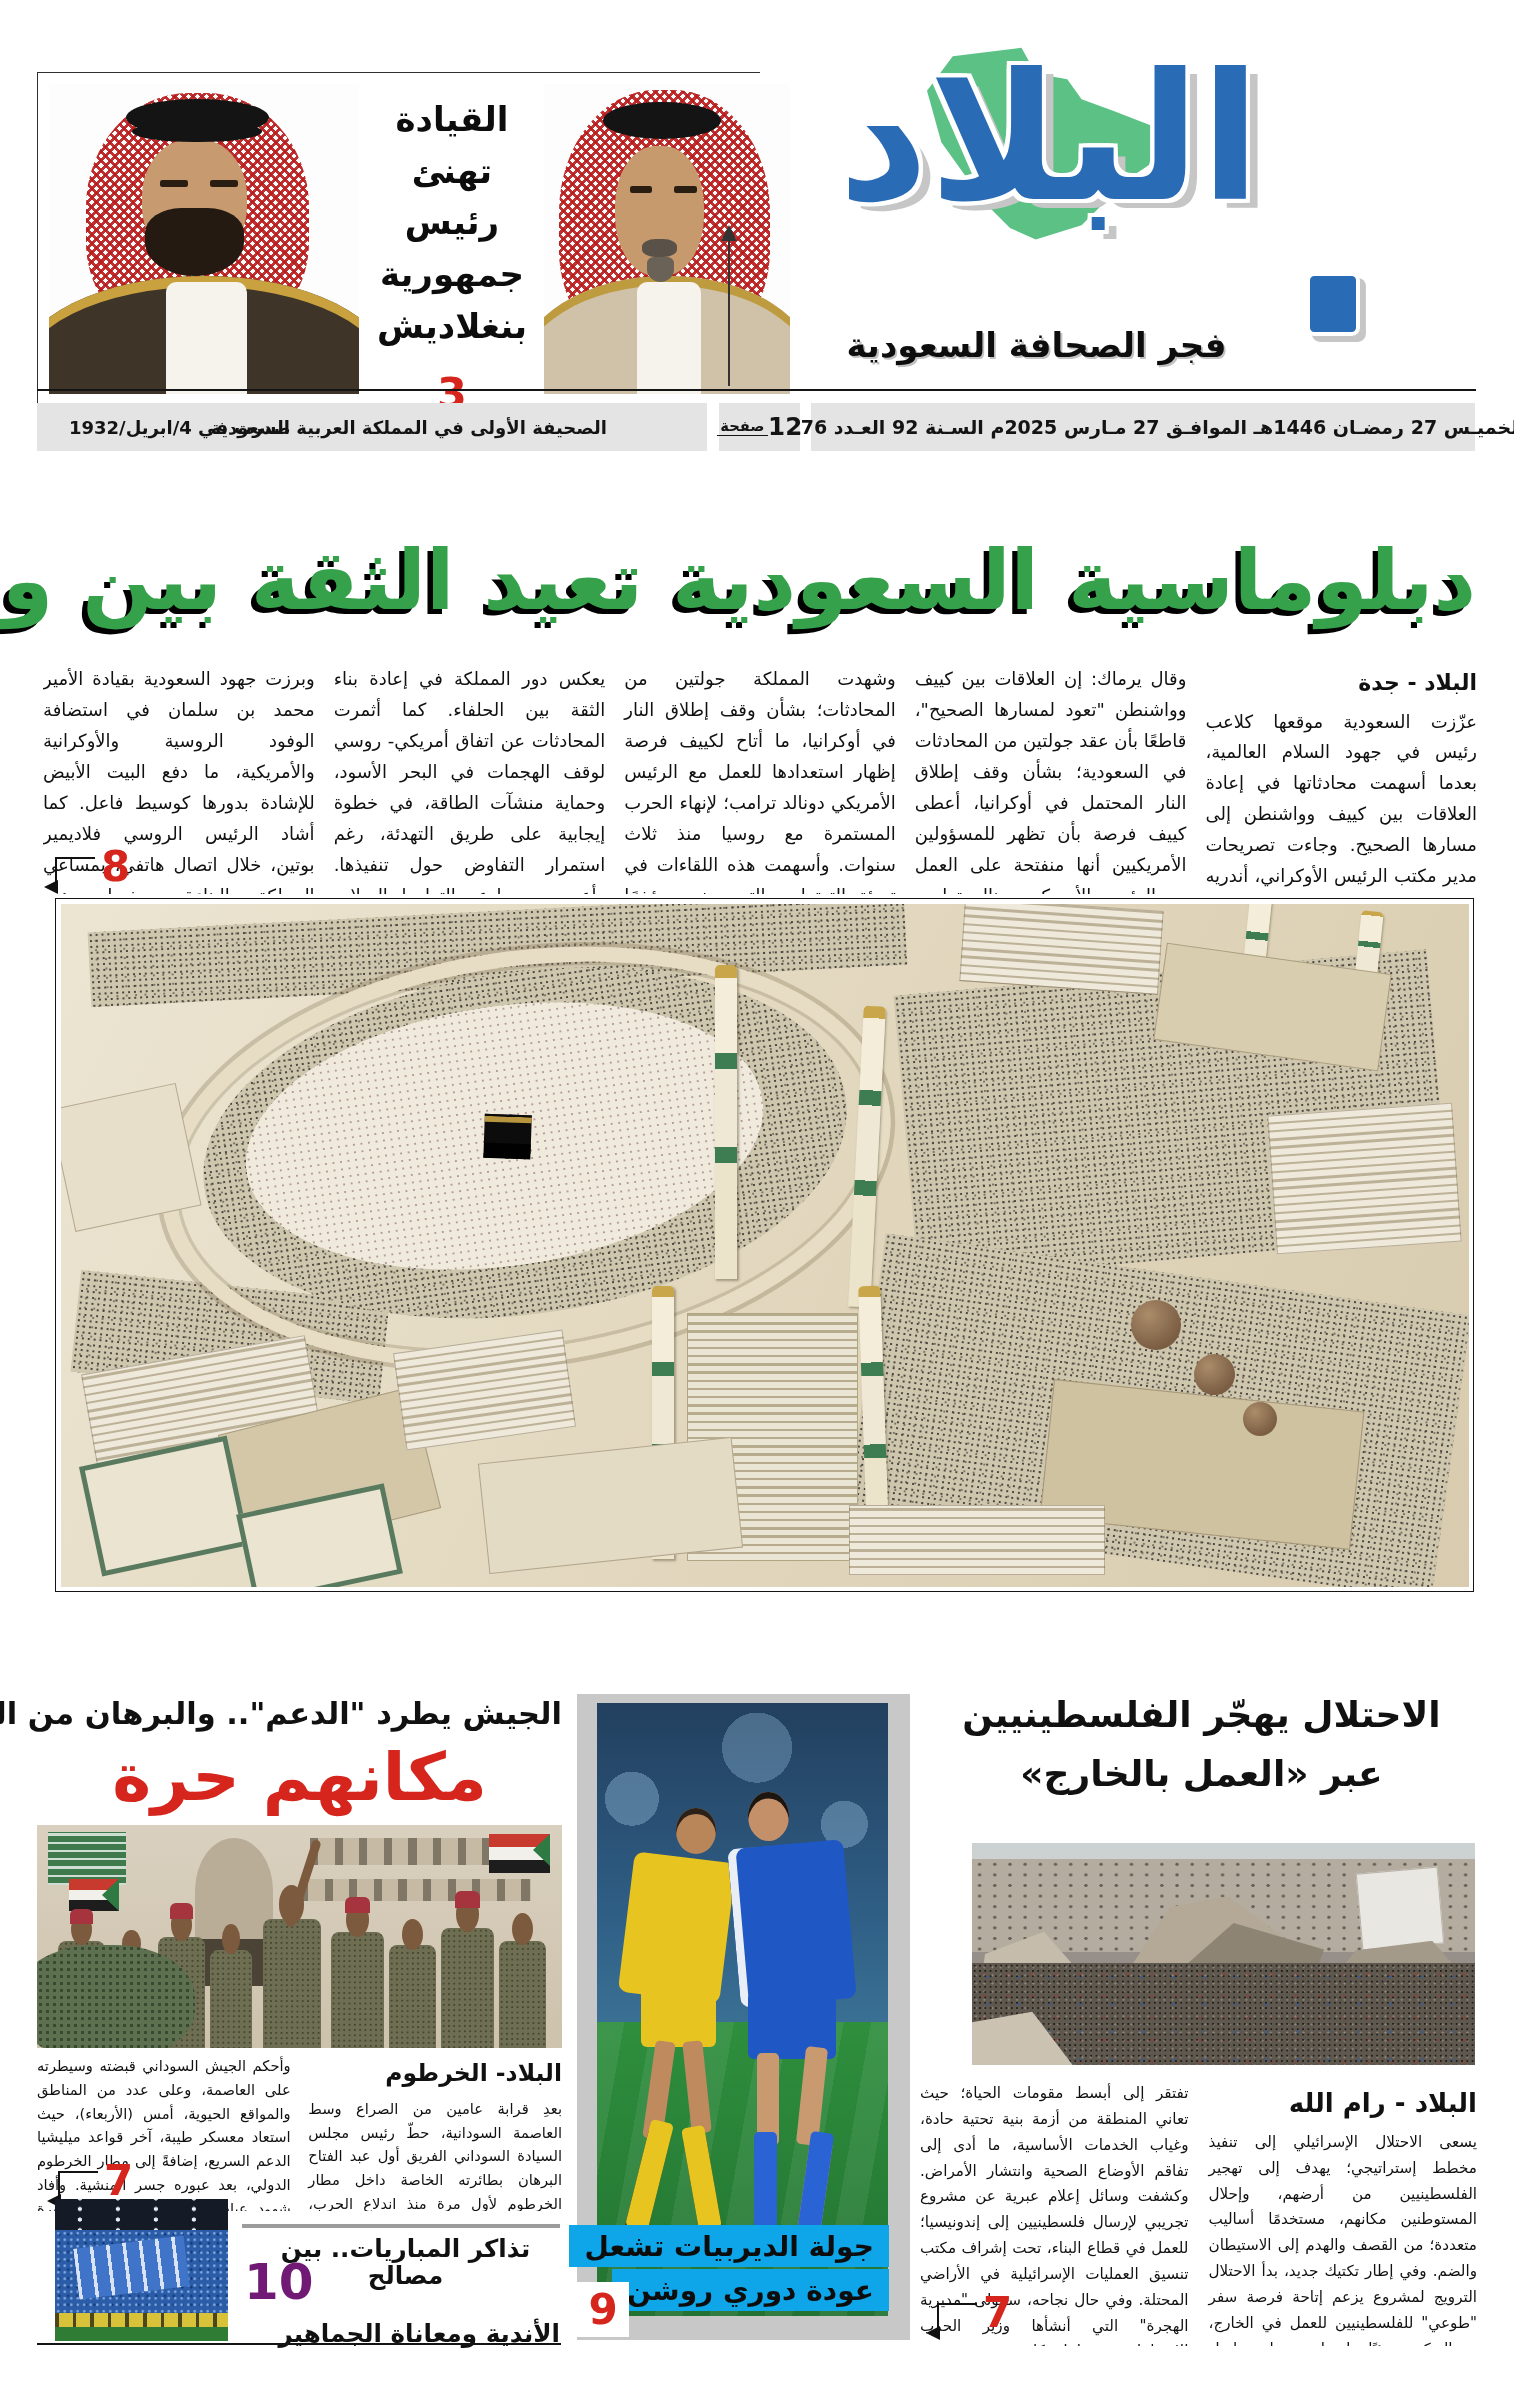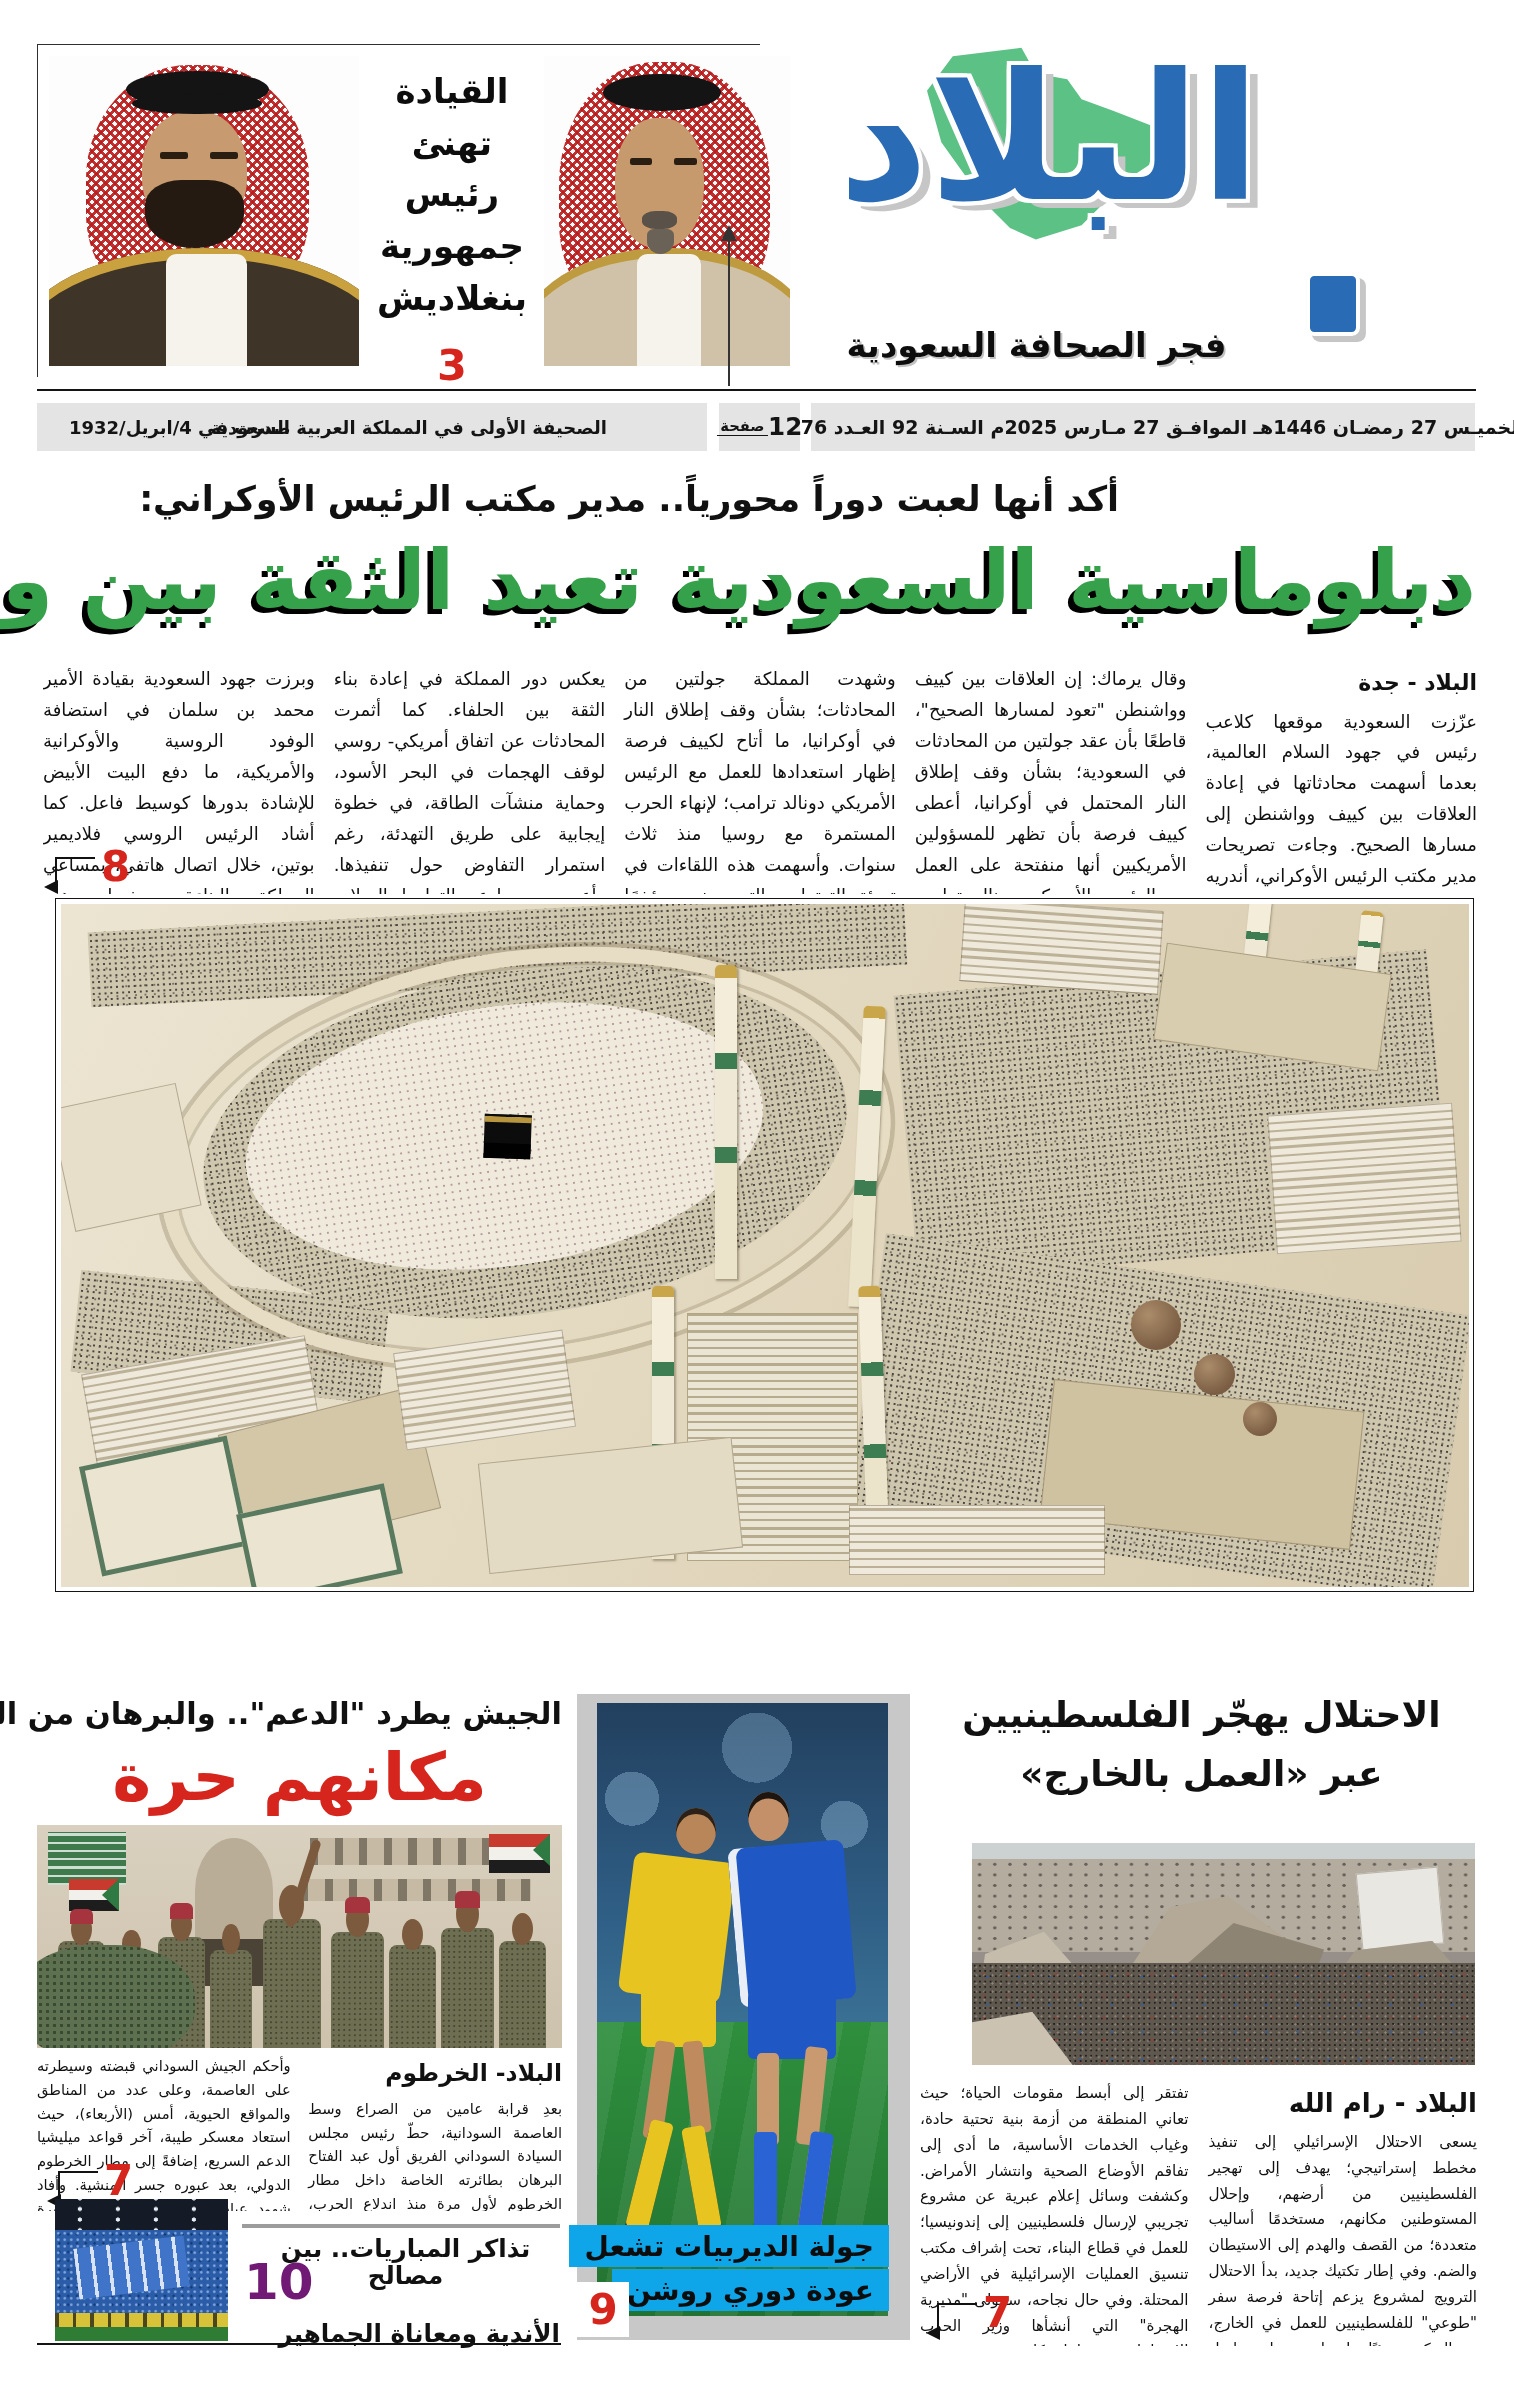--- a/index.html
+++ b/index.html
@@ -1,21 +1,21 @@
 <!DOCTYPE html>
 <html lang="ar" dir="rtl" style="font-size:9.4px"><head>
 <meta charset="utf-8">
 <style>
   html,body{margin:0;padding:0;background:#ffffff;}
   .page{position:relative;width:1515px;height:2401px;background:#fff;overflow:hidden;
         font-family:"DejaVu Sans", sans-serif;color:#111;direction:rtl;}
   .abs{position:absolute;}
   .jst{text-align:justify;}
   
-  .promo-box{left:38px;top:44px;width:722px;height:332px;border-top:1.8px solid #2f2f2f;border-left:1.8px solid #2f2f2f;background:#fff;}
+  .promo-box{left:38px;top:72px;width:722px;height:332px;border-top:1.8px solid #2f2f2f;border-left:1.8px solid #2f2f2f;background:#fff;}
   .promo-text{left:320px;top:21px;width:188px;text-align:center;font-weight:bold;font-size:34px;line-height:1.52;color:#0d0d0d;white-space:nowrap;}
   .promo-num{font-size:43px;color:#d6251d;margin-top:8.2px;font-weight:bold;}
   .promo-arrow{left:729px;top:232px;width:2.3px;height:154px;background:#333;}
   .promo-arrow::before{content:"";position:absolute;left:-7px;top:-15.2px;border:8.2px solid transparent;border-bottom:16.4px solid #333;}
   
   .portrait{overflow:hidden;background:#fdfdfd;}
   .po-mbs{left:10.6px;top:10.6px;width:310px;height:310px;}
   .po-slm{left:506px;top:10.6px;width:246px;height:310px;}
   .po-bisht{position:absolute;left:-10%;bottom:-22%;width:120%;height:60%;border-radius:50% 50% 0 0;}
   .po-thobe{position:absolute;left:38%;bottom:0;width:26%;height:36%;background:#f6f3ec;border-radius:10.6px 10.6px 0 0;}
@@ -202,21 +202,20 @@
   <div class="abs bar-cell bar-right">الخميـس 27 رمضـان 1446هـ الموافـق 27 مـارس 2025م السـنة 92 العـدد 24376</div>
   <div class="abs bar-cell bar-mid">
     <span class="n">12</span>
     <span class="w">صفحة</span>
   </div>
   <div class="abs bar-cell bar-left">
     <span class="slogan">الصحيفة الأولى في المملكة العربية السعودية</span>
     <span class="founded">صدرت في 4/ابريل/1932</span>
   </div>
 
-  <div class="abs kicker">أكد أنها لعبت دوراً محورياً.. مدير مكتب الرئيس الأوكراني:</div>
   <div class="abs headline">دبلوماسية السعودية تعيد الثقة بين واشنطن وكييف</div>
 
   <div class="abs lead-cols">
     <div class="lcol jst">
       <span class="dateline">البلاد - جدة</span>
       <span>عزّزت السعودية موقعها كلاعب رئيس في جهود السلام العالمية، بعدما أسهمت محادثاتها في إعادة العلاقات بين كييف وواشنطن إلى مسارها الصحيح. وجاءت تصريحات مدير مكتب الرئيس الأوكراني، أندريه يرماك؛ لتؤكد على دور المملكة المحوري في تقريب وجهات النظر بين الأطراف المتنازعة.</span>
     </div>
     <div class="lcol jst">وقال يرماك: إن العلاقات بين كييف وواشنطن "تعود لمسارها الصحيح"، قاطعًا بأن عقد جولتين من المحادثات في السعودية؛ بشأن وقف إطلاق النار المحتمل في أوكرانيا، أعطى كييف فرصة بأن تظهر للمسؤولين الأمريكيين أنها منفتحة على العمل مع الرئيس الأمريكي دونالد ترامب في مساعيه؛ لإنهاء الحرب المستمرة مع روسيا منذ ثلاث سنوات.</div>
     <div class="lcol jst">وشهدت المملكة جولتين من المحادثات؛ بشأن وقف إطلاق النار في أوكرانيا، ما أتاح لكييف فرصة إظهار استعدادها للعمل مع الرئيس الأمريكي دونالد ترامب؛ لإنهاء الحرب المستمرة مع روسيا منذ ثلاث سنوات. وأسهمت هذه اللقاءات في تهدئة التوترات، التي برزت مؤخرًا بين الرئيس الأوكراني زيلينسكي والإدارة الأمريكية، حيث أكد يرماك أن "الجانب الأمريكي تفهّم جدية أوكرانيا"، ما</div>
     <div class="lcol jst">يعكس دور المملكة في إعادة بناء الثقة بين الحلفاء. كما أثمرت المحادثات عن اتفاق أمريكي- روسي لوقف الهجمات في البحر الأسود، وحماية منشآت الطاقة، في خطوة إيجابية على طريق التهدئة، رغم استمرار التفاوض حول تنفيذها. وأعربت روسيا عن التزامها بالسلام، مشيرة إلى ضرورة تخفيف العقوبات بالتزامن مع وقف إطلاق النار.</div>

